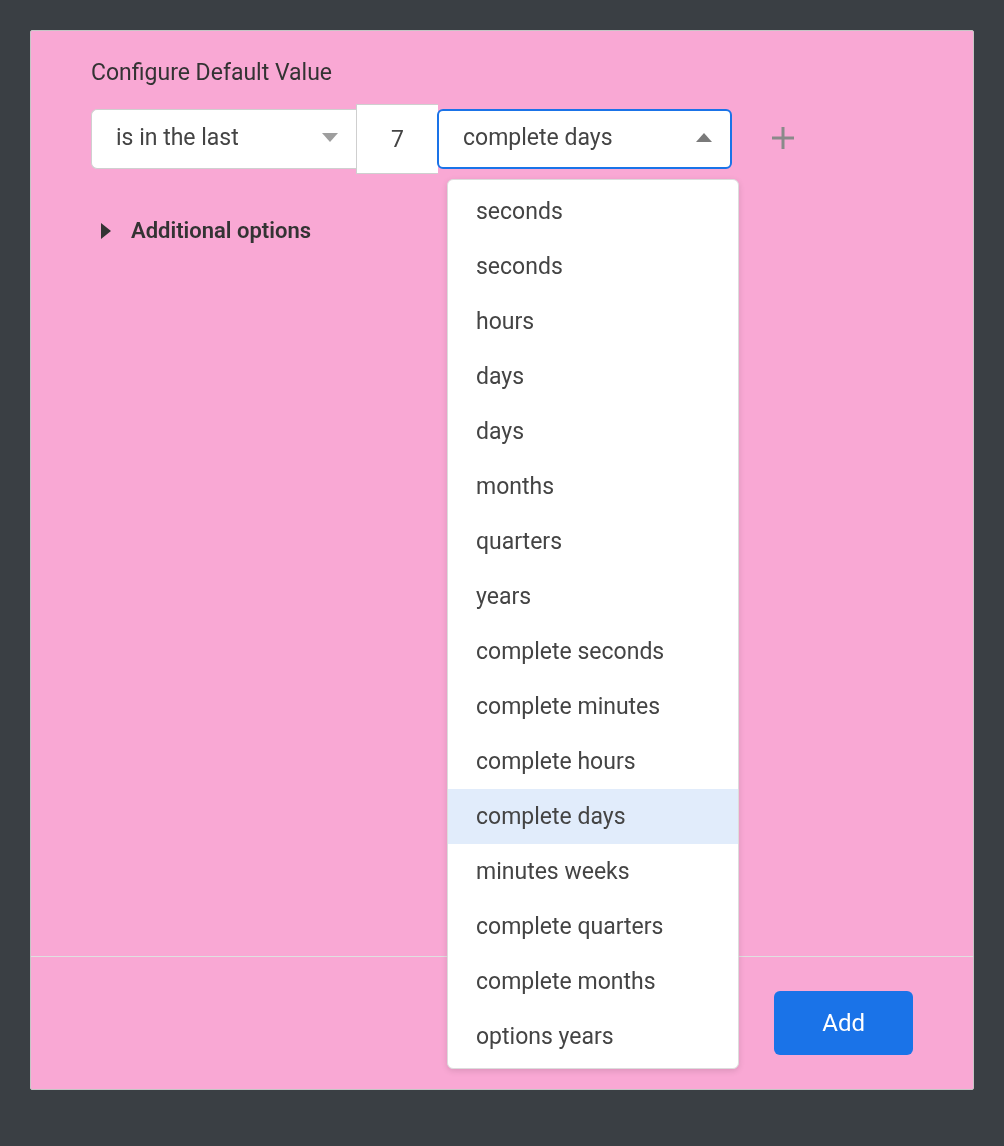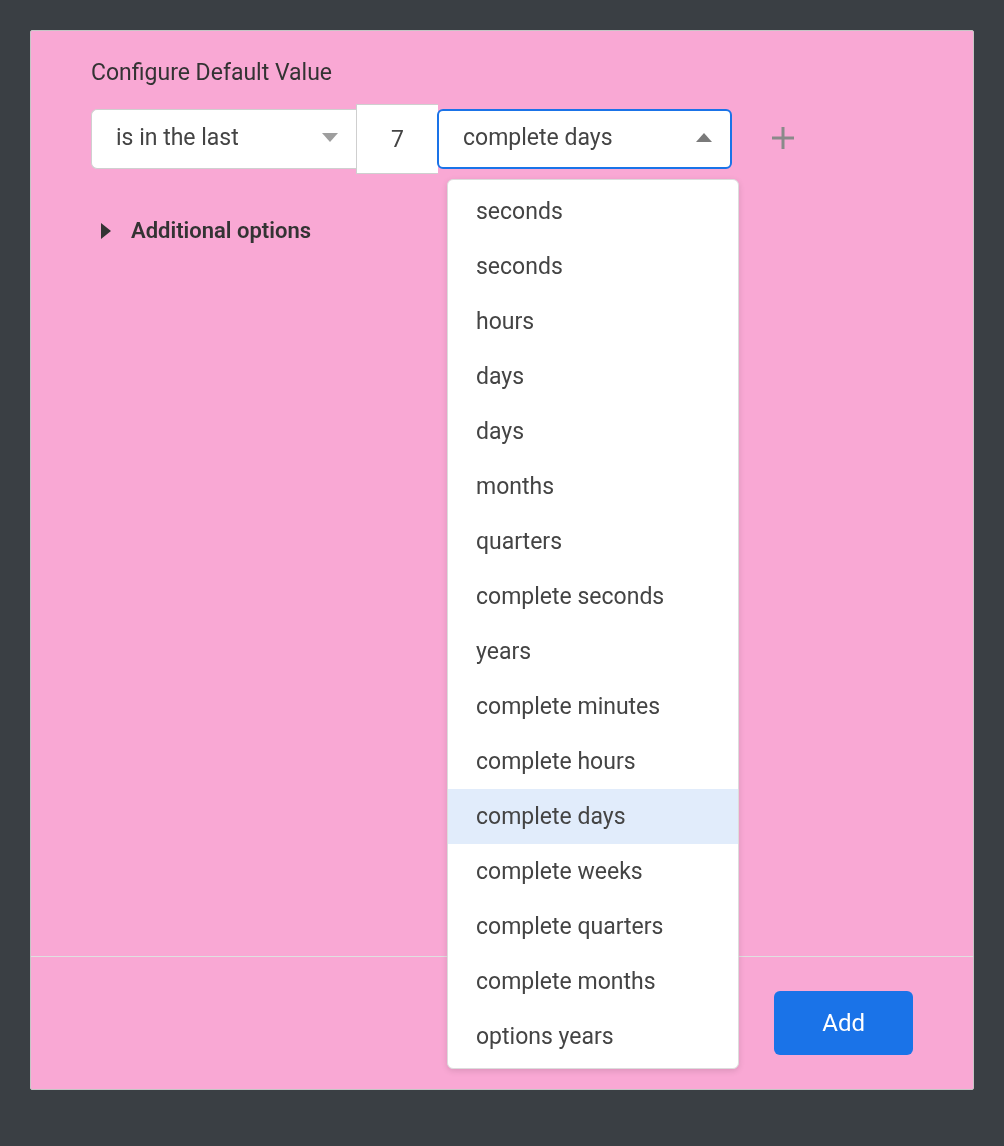--- a/index.html
+++ b/index.html
@@ -197,22 +197,22 @@
 </div>
 
 <div class="dropdown-menu" id="unit-dropdown">
     <div class="dropdown-item">seconds</div>
     <div class="dropdown-item">seconds</div>
     <div class="dropdown-item">hours</div>
     <div class="dropdown-item">days</div>
     <div class="dropdown-item">days</div>
     <div class="dropdown-item">months</div>
     <div class="dropdown-item">quarters</div>
+    <div class="dropdown-item">years</div>
     <div class="dropdown-item">complete seconds</div>
-    <div class="dropdown-item">years</div>
     <div class="dropdown-item">complete minutes</div>
     <div class="dropdown-item">complete hours</div>
     <div class="dropdown-item selected">complete days</div>
-    <div class="dropdown-item">complete weeks</div>
+    <div class="dropdown-item">minutes weeks</div>
     <div class="dropdown-item">complete quarters</div>
     <div class="dropdown-item">complete months</div>
     <div class="dropdown-item">options years</div>
   </div>
 
 </body></html>

